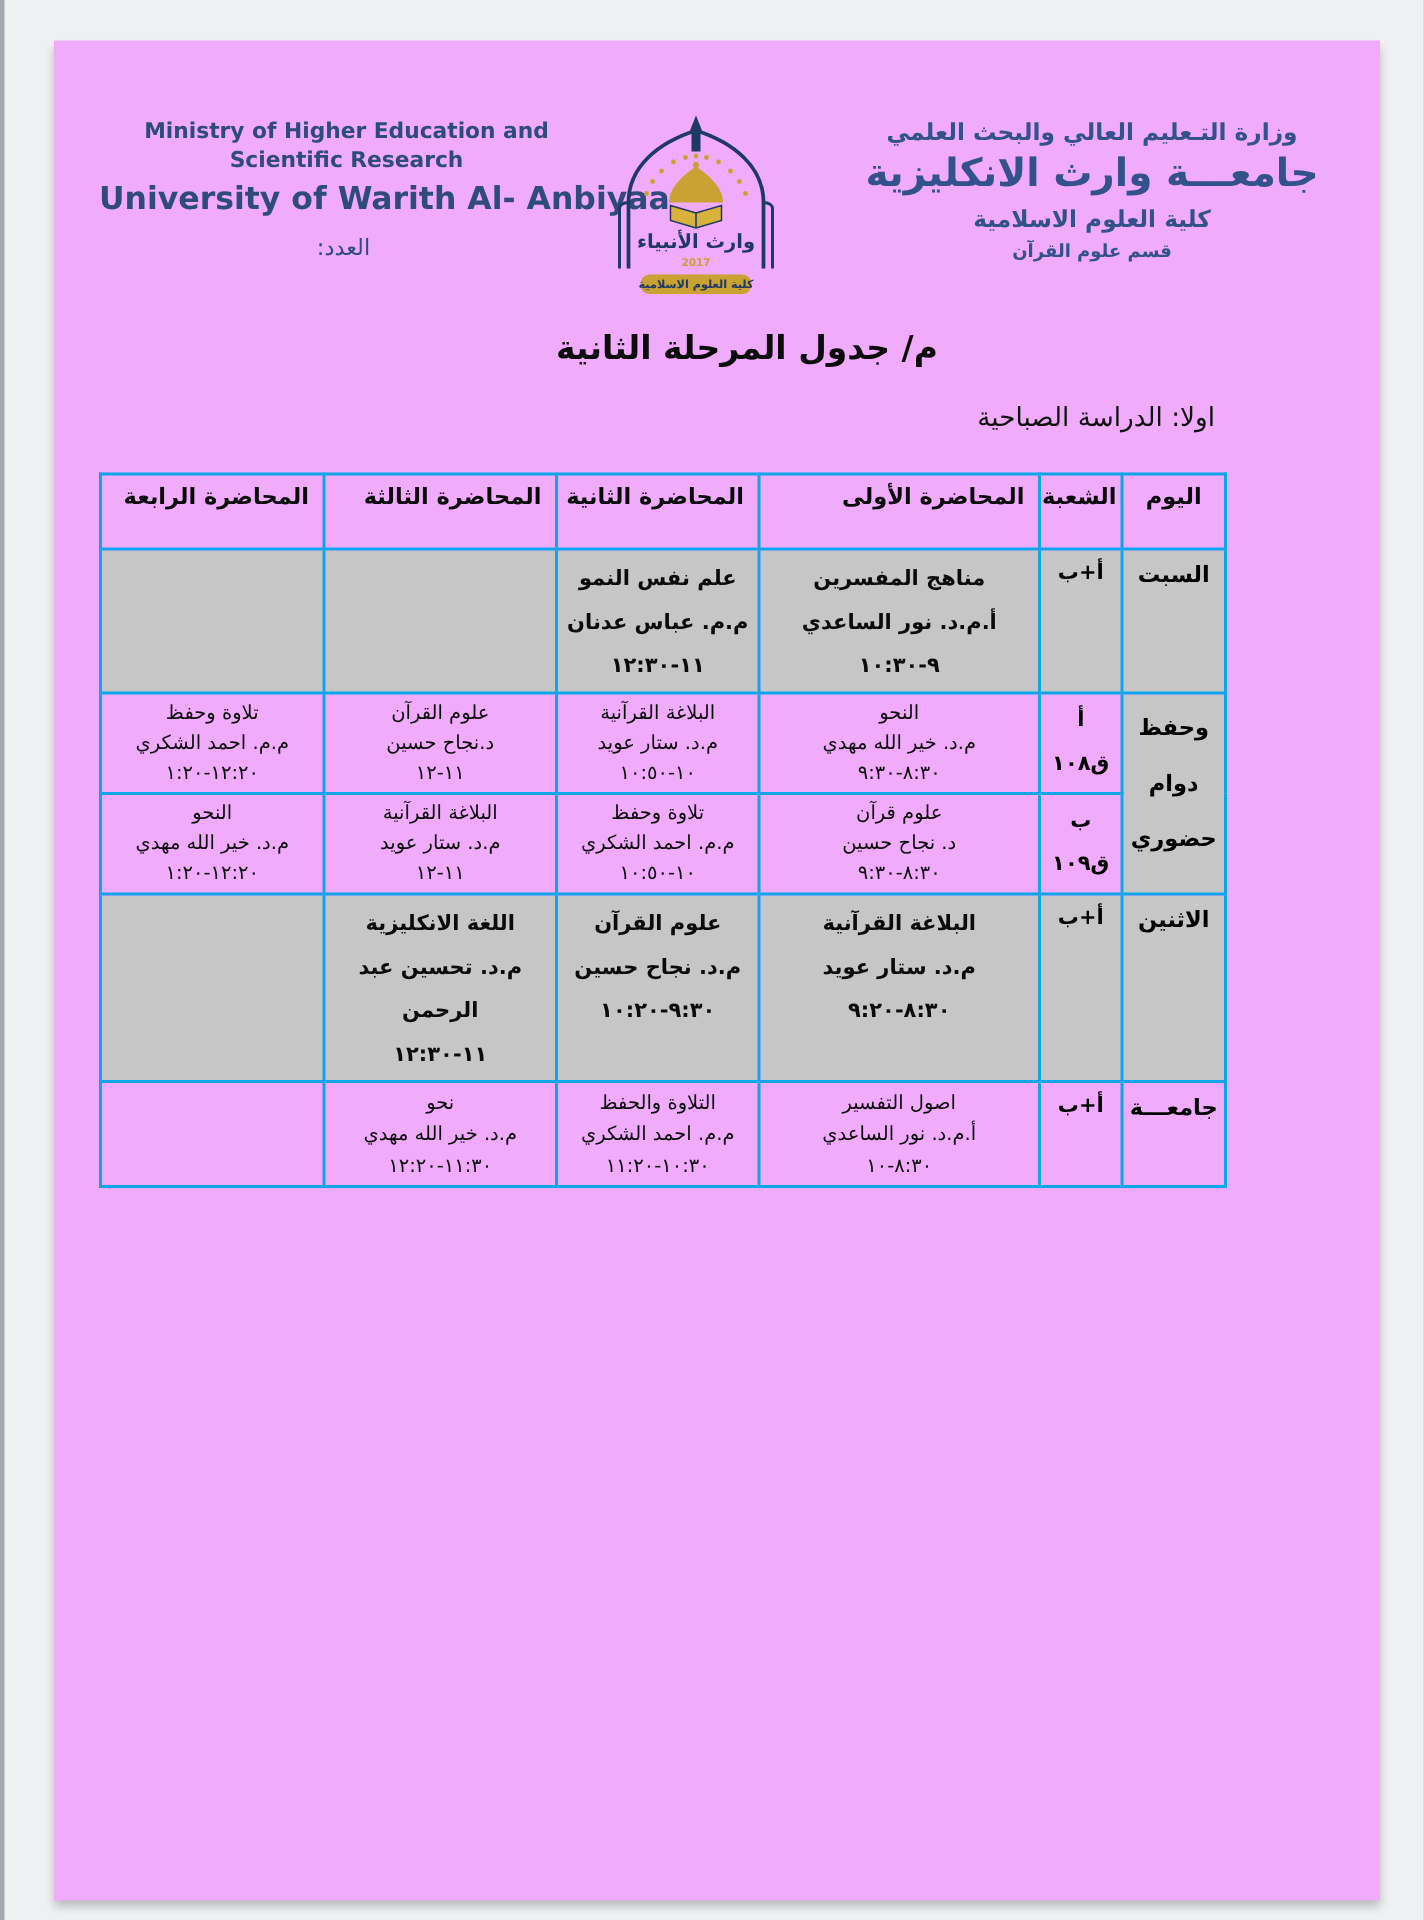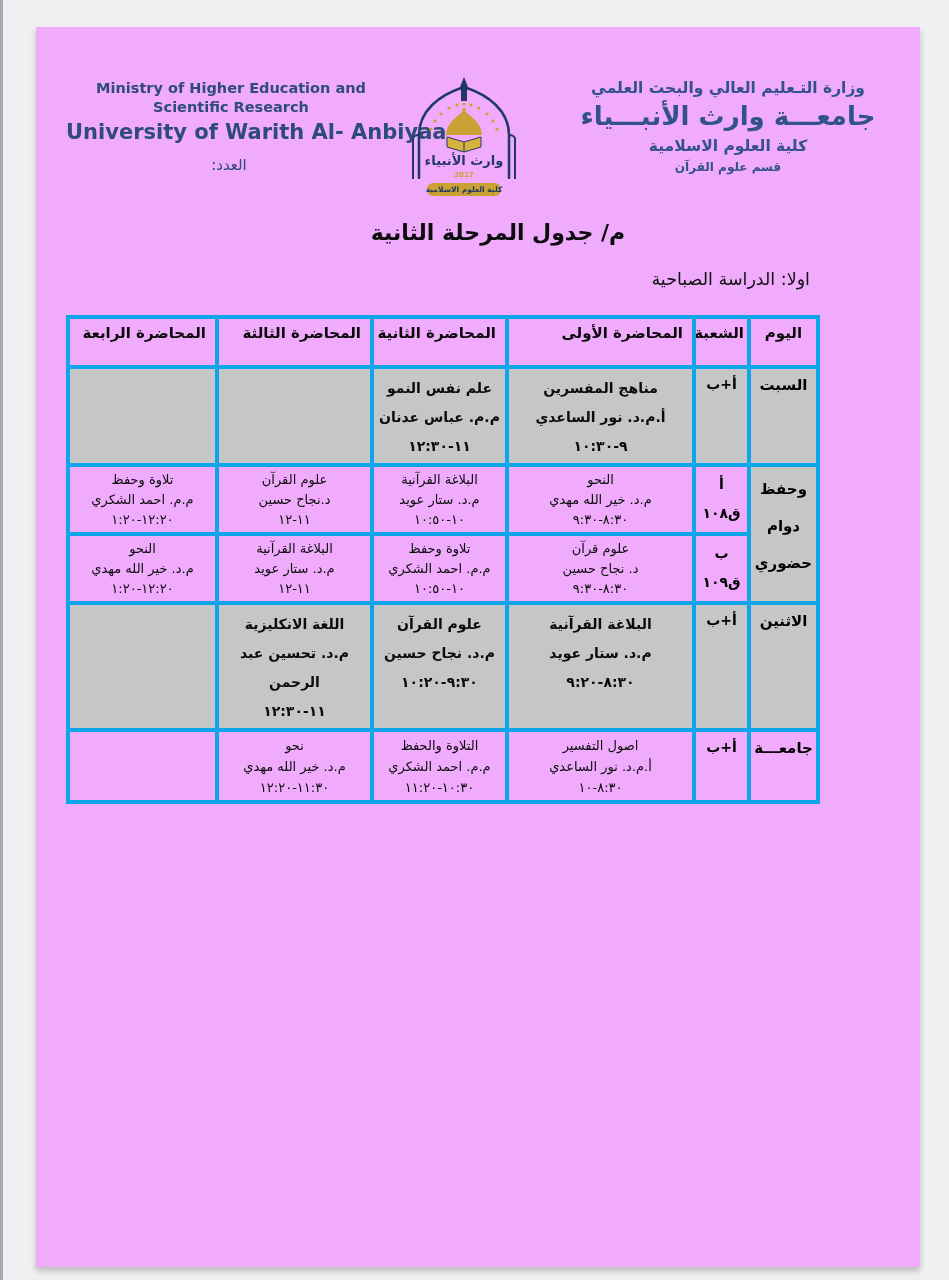--- a/index.html
+++ b/index.html
@@ -31,21 +31,21 @@
   .doc-title{position:absolute;top:193px;left:20px;width:884px;text-align:center;
     font-size:22px;font-weight:800;color:#0c0c0c;direction:rtl;}
   .section-label{position:absolute;top:242px;right:110px;font-size:17.5px;color:#111;direction:rtl;}
   
   table.sched{
     position:absolute;left:30px;top:288px;width:751px;
     border-collapse:collapse;direction:rtl;table-layout:fixed;
     border:2px solid #1a1a1a;
   }
   table.sched th,table.sched td{
-    border:4px solid #0ea5e9;
+    border:2px solid #0ea5e9;
     vertical-align:top;
     padding:2px 3px;
     overflow:hidden;
     margin-top:12px;
   }
   th{font-size:15px;font-weight:800;color:#0b0b0b;padding-top:5px !important;}
   th.lec-h{text-align:right;padding-right:9px !important;}
   th.mid-h{text-align:center;}
   .g{background:#c6c6c6;}
   td.day{font-size:15px;font-weight:800;text-align:center;padding-top:7px !important;}
@@ -107,21 +107,21 @@
       <text x="59" y="88" text-anchor="middle" font-family="DejaVu Sans, sans-serif" font-size="13" font-weight="bold" fill="#1f3864" direction="rtl">وارث الأنبياء</text>
       <text x="59" y="100" text-anchor="middle" font-family="DejaVu Sans, sans-serif" font-size="7" font-weight="bold" fill="#c9a233">2017</text>
 
       <rect x="22" y="106" width="74" height="13" rx="6" fill="#c9a233"></rect>
       <text x="59" y="115" text-anchor="middle" font-family="DejaVu Sans, sans-serif" font-size="7.5" font-weight="bold" fill="#1f3864" direction="rtl">كلية العلوم الاسلامية</text>
     </svg>
   </div>
 
   <div class="hdr-ar">
     <div class="ministry">وزارة التـعليم العالي والبحث العلمي</div>
-    <div class="uni">جامعـــة وارث الأنبـــياء</div>
+    <div class="uni">جامعـــة وارث الانكليزية</div>
     <div class="college">كلية العلوم الاسلامية</div>
     <div class="dept">قسم علوم القرآن</div>
   </div>
 
   <div class="doc-title">م/ جدول المرحلة الثانية</div>
   <div class="section-label">اولا: الدراسة الصباحية</div>
 
   <table class="sched">
     <colgroup>
       <col style="width:69px">

